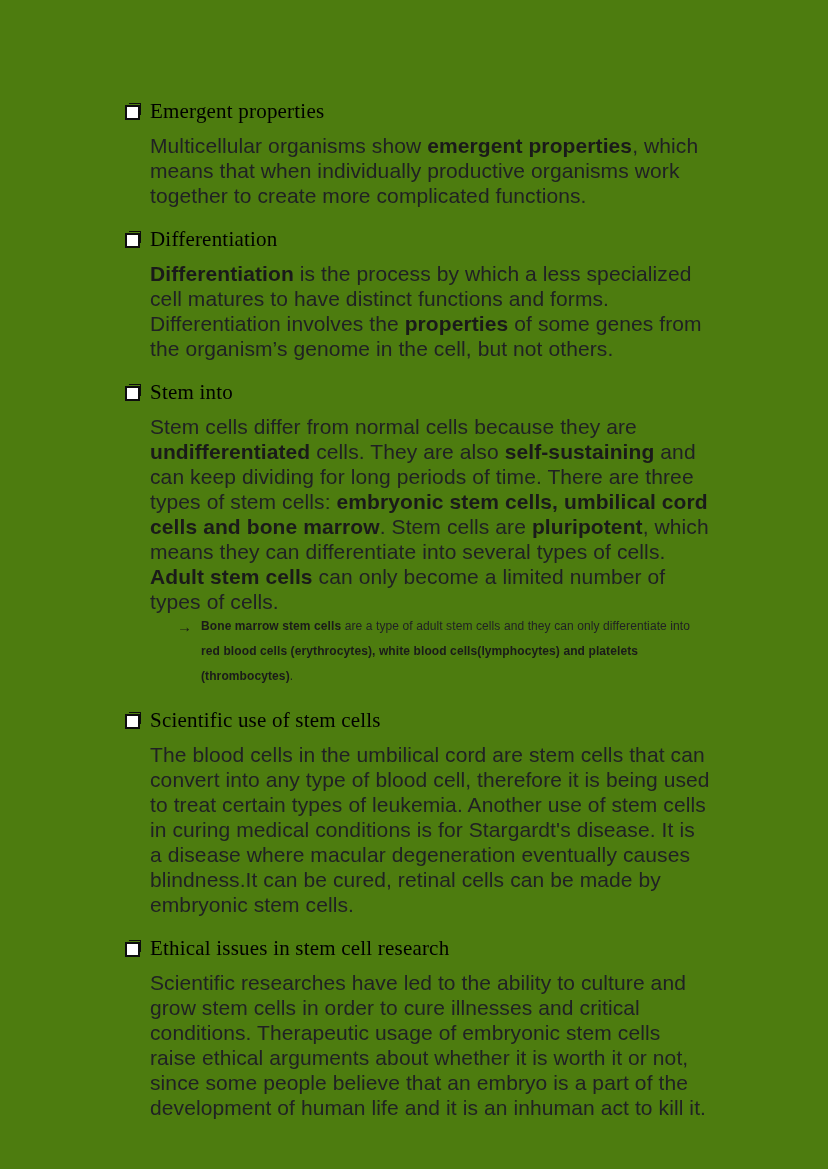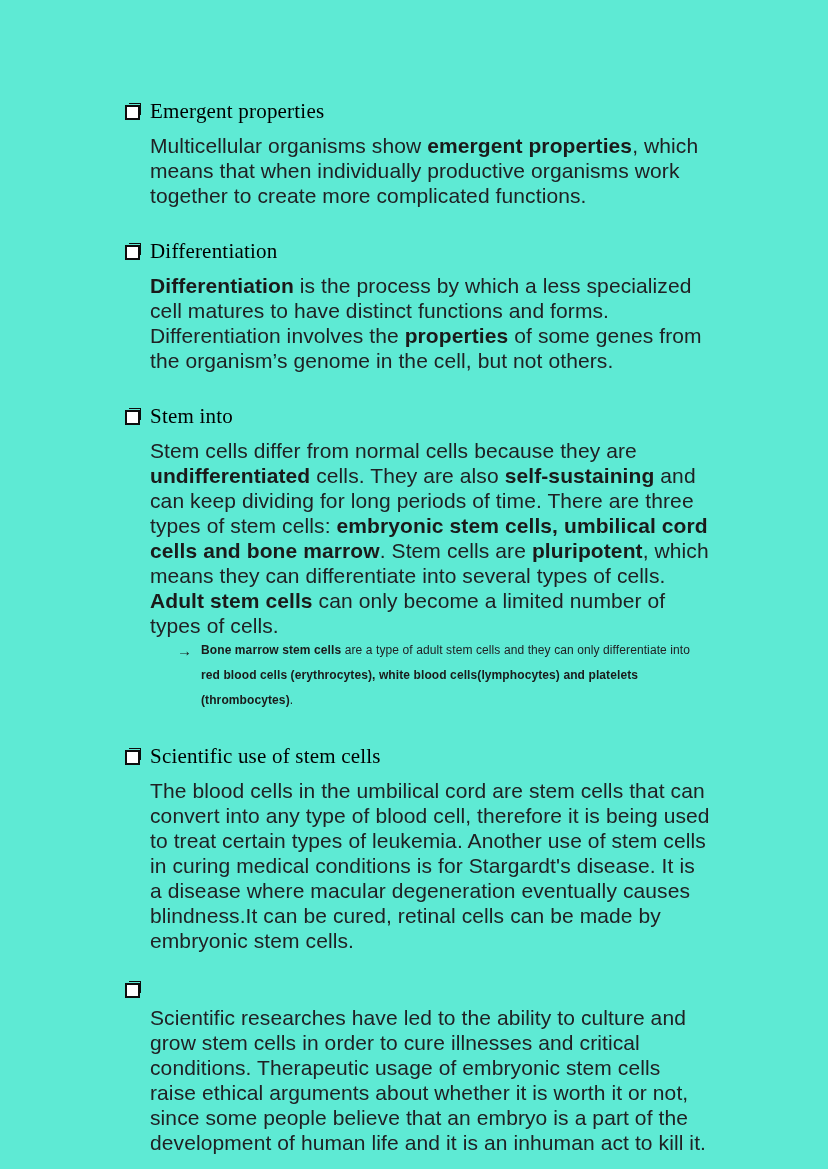--- a/index.html
+++ b/index.html
@@ -1,28 +1,28 @@
 <!DOCTYPE html>
 <html><head>
 <meta charset="utf-8">
 <style>
   html, body { margin: 0; padding: 0; background: #ffffff; }
   .page {
     position: relative;
     width: 828px;
     height: 1169px;
-    background: #5eead4;
+    background: #4d7c0f;
     overflow: hidden;
     font-family: "Liberation Sans", sans-serif;
   }
   .content {
     padding: 96px 110px 0 125px;
     box-sizing: border-box;
   }
-  .section + .section { margin-top: 28px; }
+  .section + .section { margin-top: 16px; }
   .heading-row {
     display: flex;
     align-items: center;
     margin-bottom: 7px;
   }
   .checkbox-icon {
     flex: 0 0 auto;
     width: 11px;
     height: 11px;
     border: 2px solid #0d0d0d;
@@ -112,17 +112,18 @@
       <div class="section">
         <div class="heading-row">
           <span class="checkbox-icon"></span>
           <span class="heading-text">Scientific use of stem cells</span>
         </div>
         <div class="body-text"><span>The blood cells in the umbilical cord are stem cells that can convert into any type of blood cell, therefore it is being used to treat certain types of leukemia. Another use of stem cells in curing medical conditions is for Stargardt's disease. It is a disease where macular degeneration eventually causes blindness.It can be cured, retinal cells can be made by embryonic stem cells.</span></div>
       </div>
       <div class="section">
         <div class="heading-row">
           <span class="checkbox-icon"></span>
+          <span class="heading-text">Ethical issues in stem cell research</span>
         </div>
         <div class="body-text"><span>Scientific researches have led to the ability to culture and grow stem cells in order to cure illnesses and critical conditions. Therapeutic usage of embryonic stem cells raise ethical arguments about whether it is worth it or not, since some people believe that an embryo is a part of the development of human life and it is an inhuman act to kill it.</span></div>
       </div>
     </div>
 </div>
 
 </body></html>

